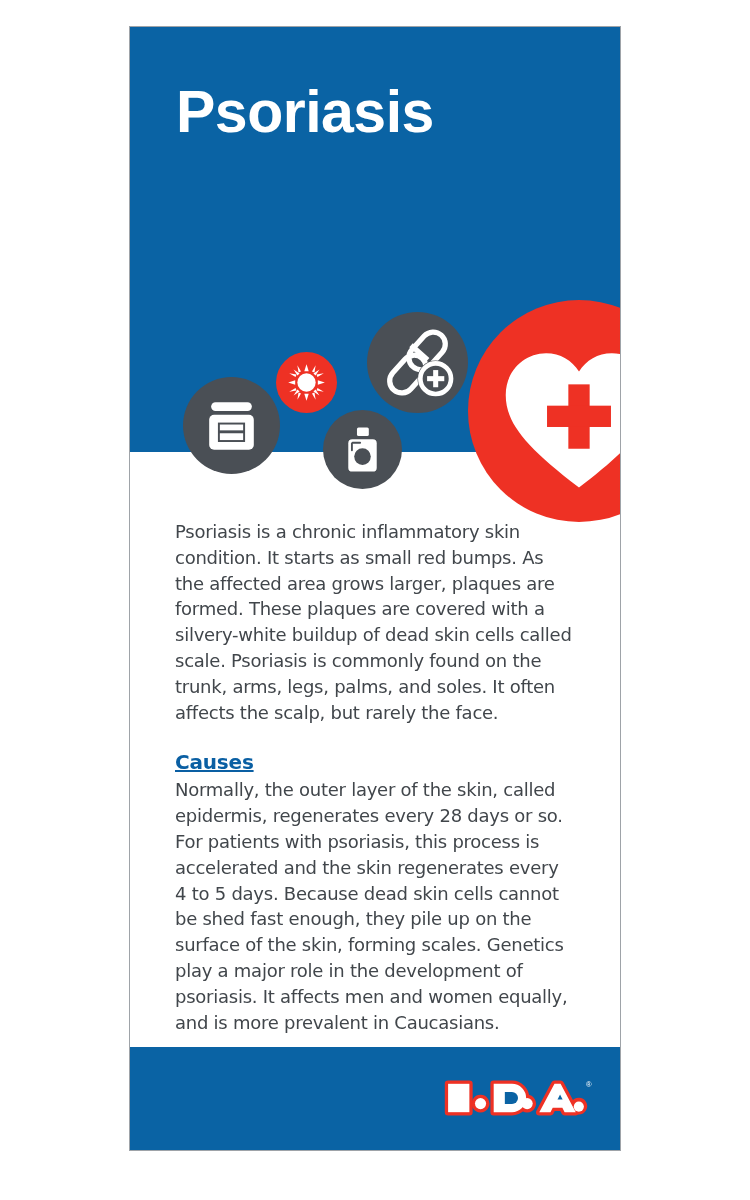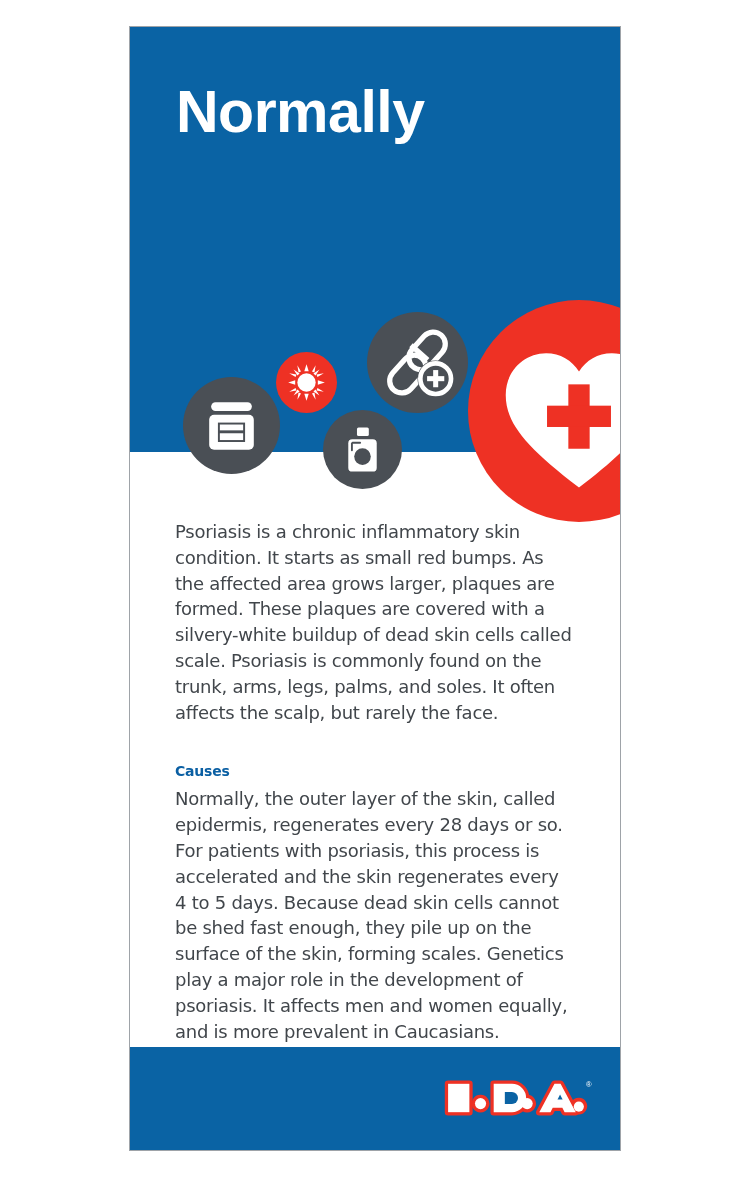--- a/index.html
+++ b/index.html
@@ -93,27 +93,28 @@
   }
   .para {
     margin: 0;
     color: #41464B;
     font-size: 18px;
     line-height: 25.8px;
     font-family: "DejaVu Sans", sans-serif;
     letter-spacing: -0.25px;
   }
   .section-head {
-    margin: 32px 0 0 0;
+    margin: 23px 0 0 0;
     color: #0A5FA3;
-    font-size: 14px;
+    font-size: 20px;
     font-weight: bold;
     line-height: 29px;
     font-family: "DejaVu Sans", sans-serif;
     letter-spacing: -0.2px;
+    text-decoration: underline;
   }
 
   
   .footer {
     position: absolute;
     left: 0;
     bottom: 0;
     width: 490px;
     height: 103px;
     background: #0A63A4;
@@ -127,21 +128,21 @@
   }
   .logo svg { display: block; width: 100%; height: 100%; }
 </style>
 </head>
 <body>
 
 <div id="page">
   <div class="card">
 
     <div class="hero">
-      <div class="hero-title">Normally</div>
+      <div class="hero-title">Psoriasis</div>
     </div>
 
     <div class="body">
       <div class="copy">
         <p class="para">Psoriasis is a chronic inflammatory skin condition. It starts as small red bumps. As the affected area grows larger, plaques are formed. These plaques are covered with a silvery-white buildup of dead skin cells called scale. Psoriasis is commonly found on the trunk, arms, legs, palms, and soles. It often affects the scalp, but rarely the face.</p>
         <h2 class="section-head">Causes</h2>
         <p class="para">Normally, the outer layer of the skin, called epidermis, regenerates every 28 days or so. For patients with psoriasis, this process is accelerated and the skin regenerates every 4 to 5 days. Because dead skin cells cannot be shed fast enough, they pile up on the surface of the skin, forming scales. Genetics play a major role in the development of psoriasis. It affects men and women equally, and is more prevalent in Caucasians.</p>
       </div>
     </div>
 

